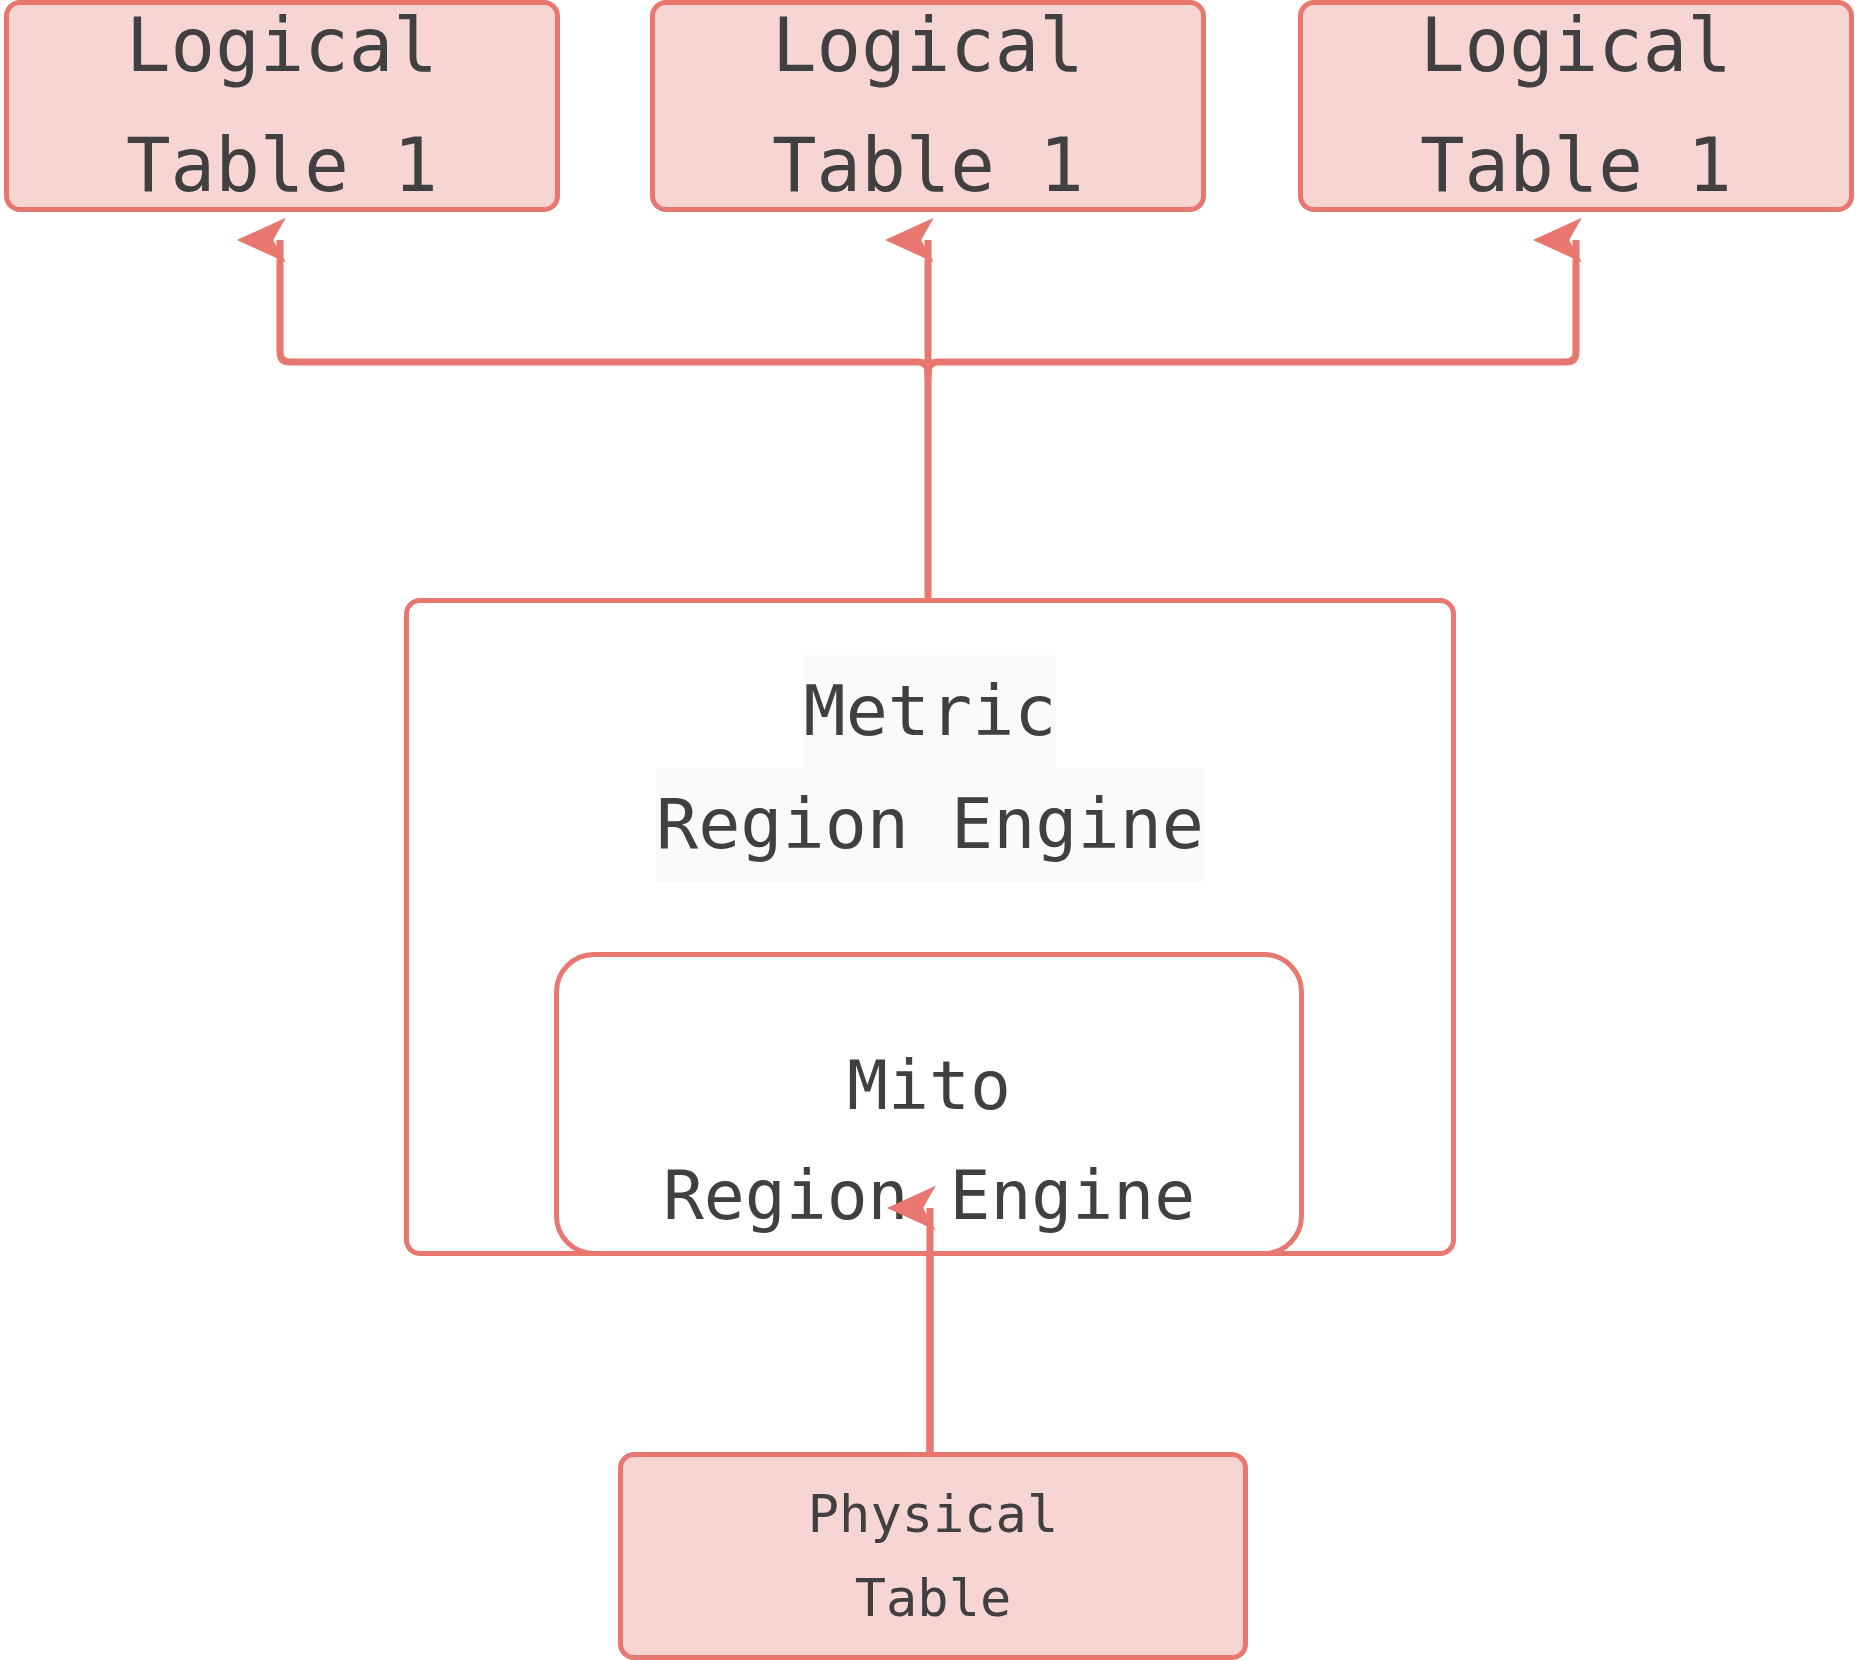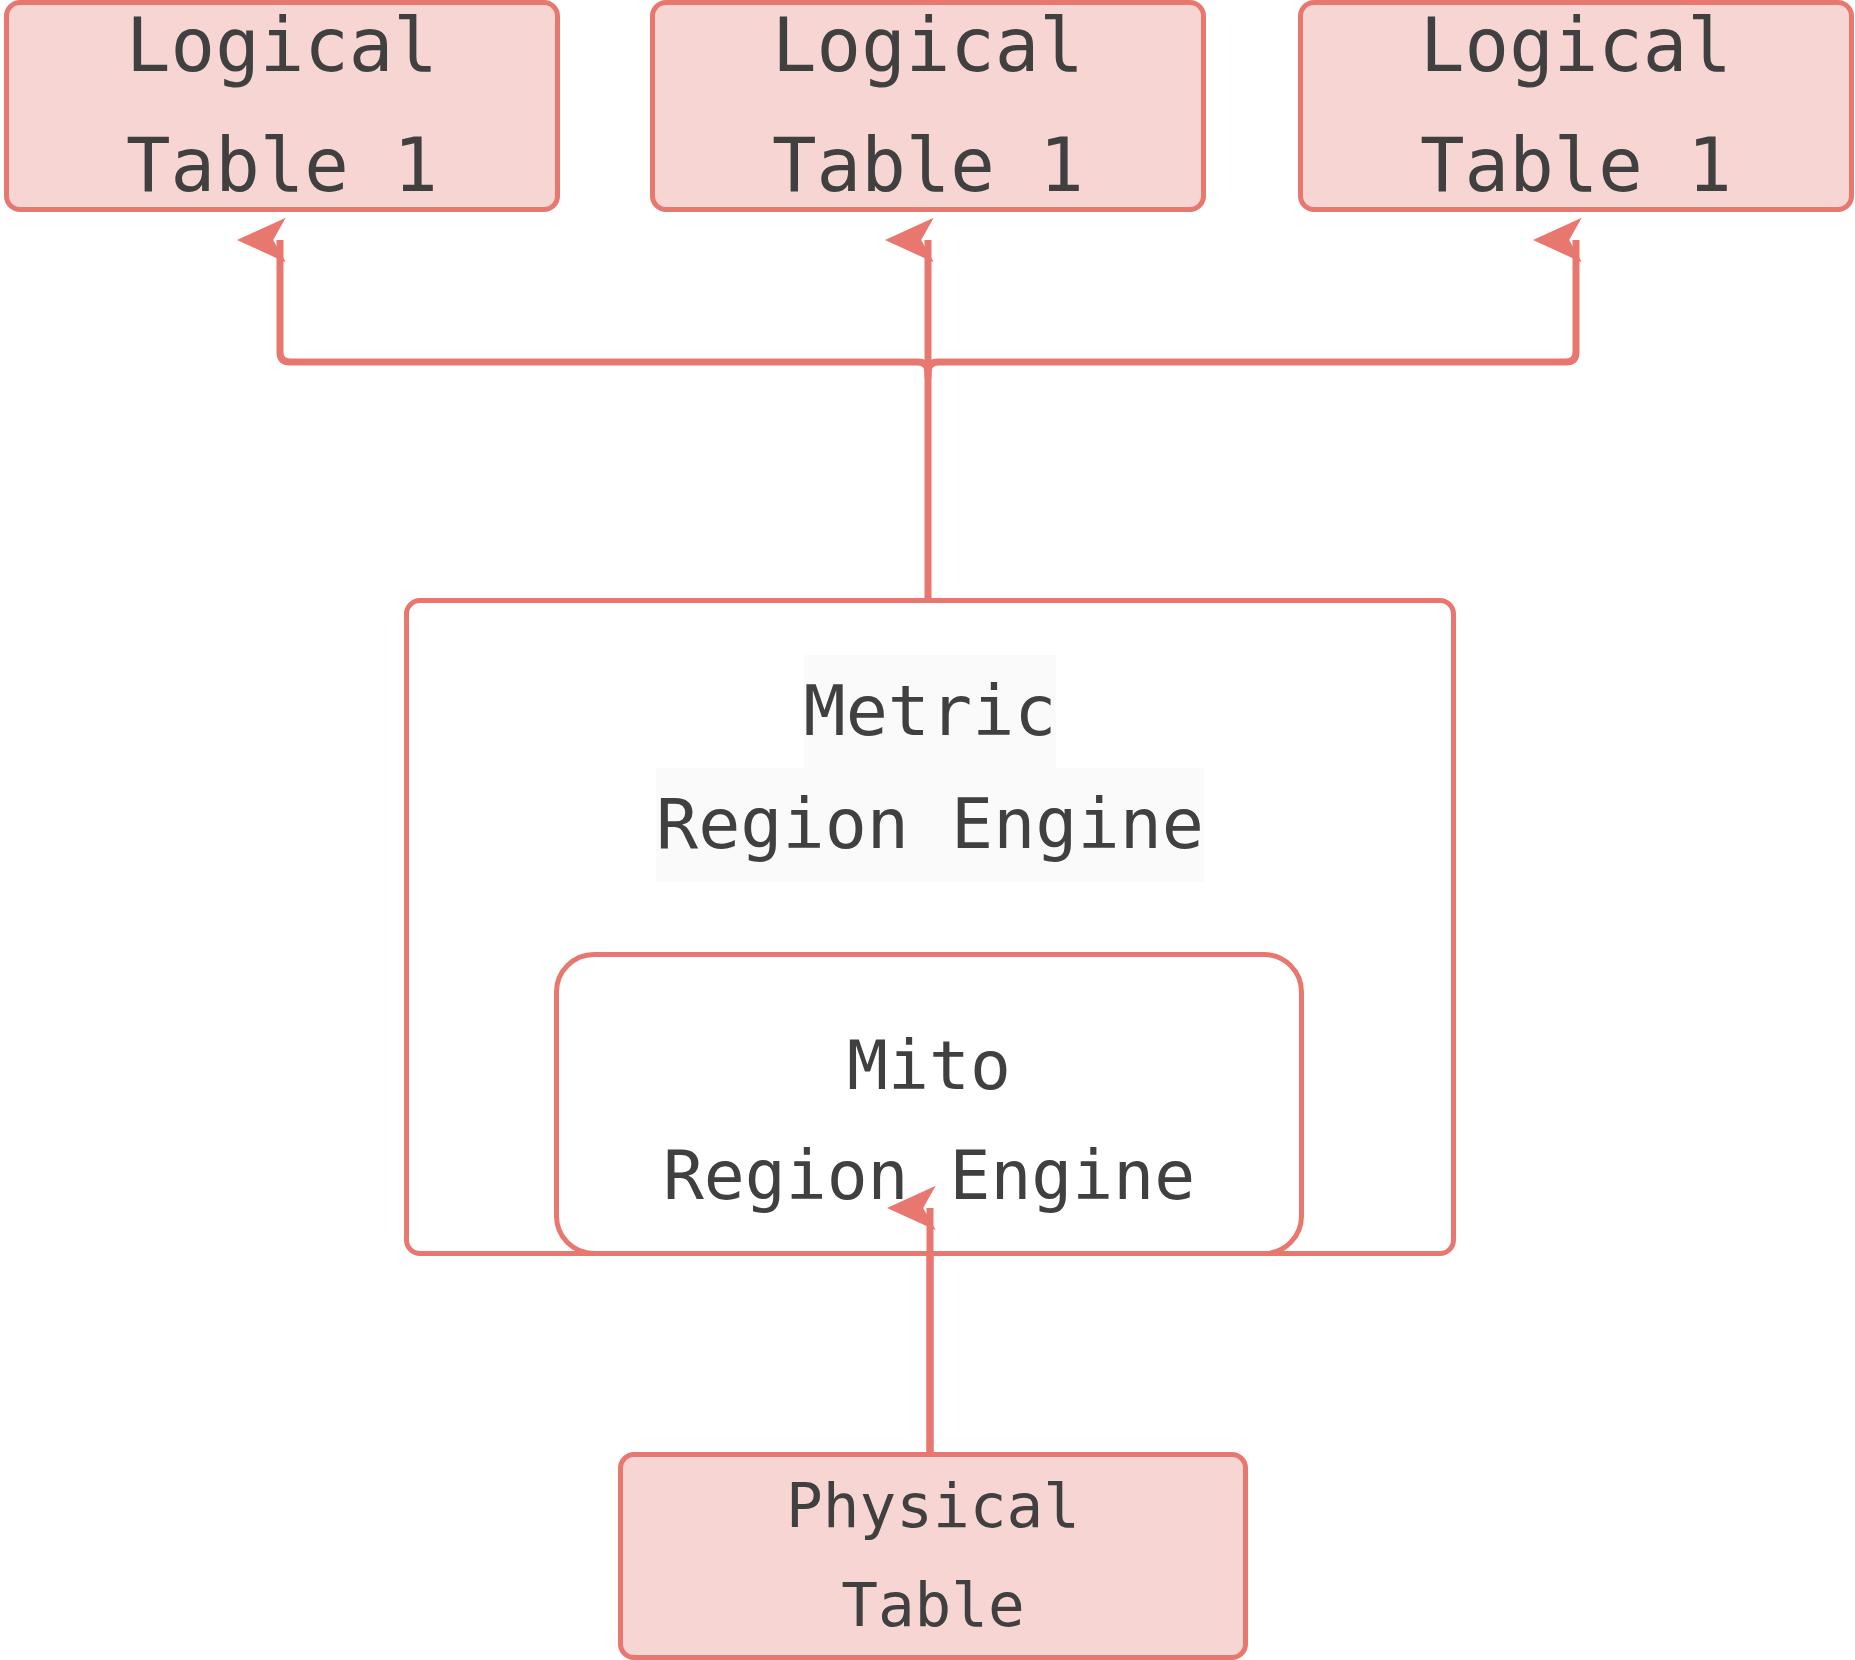--- a/index.html
+++ b/index.html
@@ -54,21 +54,21 @@
 
   
   #physical-table {
     left: 618px;
     top: 1452px;
     width: 630px;
     height: 208px;
     background: #f7d5d3;
     border: 5px solid #e8786f;
     border-radius: 16px;
-    font-size: 61px;
+    font-size: 52px;
   }
 
   
   .engine-node {
     background: #ffffff;
     border: 5px solid #e8786f;
     border-radius: 44px;
   }
   #metric-region-engine {
     left: 404px;
@@ -79,21 +79,21 @@
     padding-top: 52px;
     font-size: 70px;
     z-index: 2;
     border-radius: 16px;
   }
   #mito-region-engine {
     left: 554px;
     top: 952px;
     width: 750px;
     height: 304px;
-    justify-content: center;
+    justify-content: flex-end;
     padding-top: 34px;
     border-radius: 40px;
     font-size: 68px;
     z-index: 3;
   }
   
   #metric-region-engine .node-line {
     background: #fafafa;
   }
   .arrow-layer { z-index: 4; }

